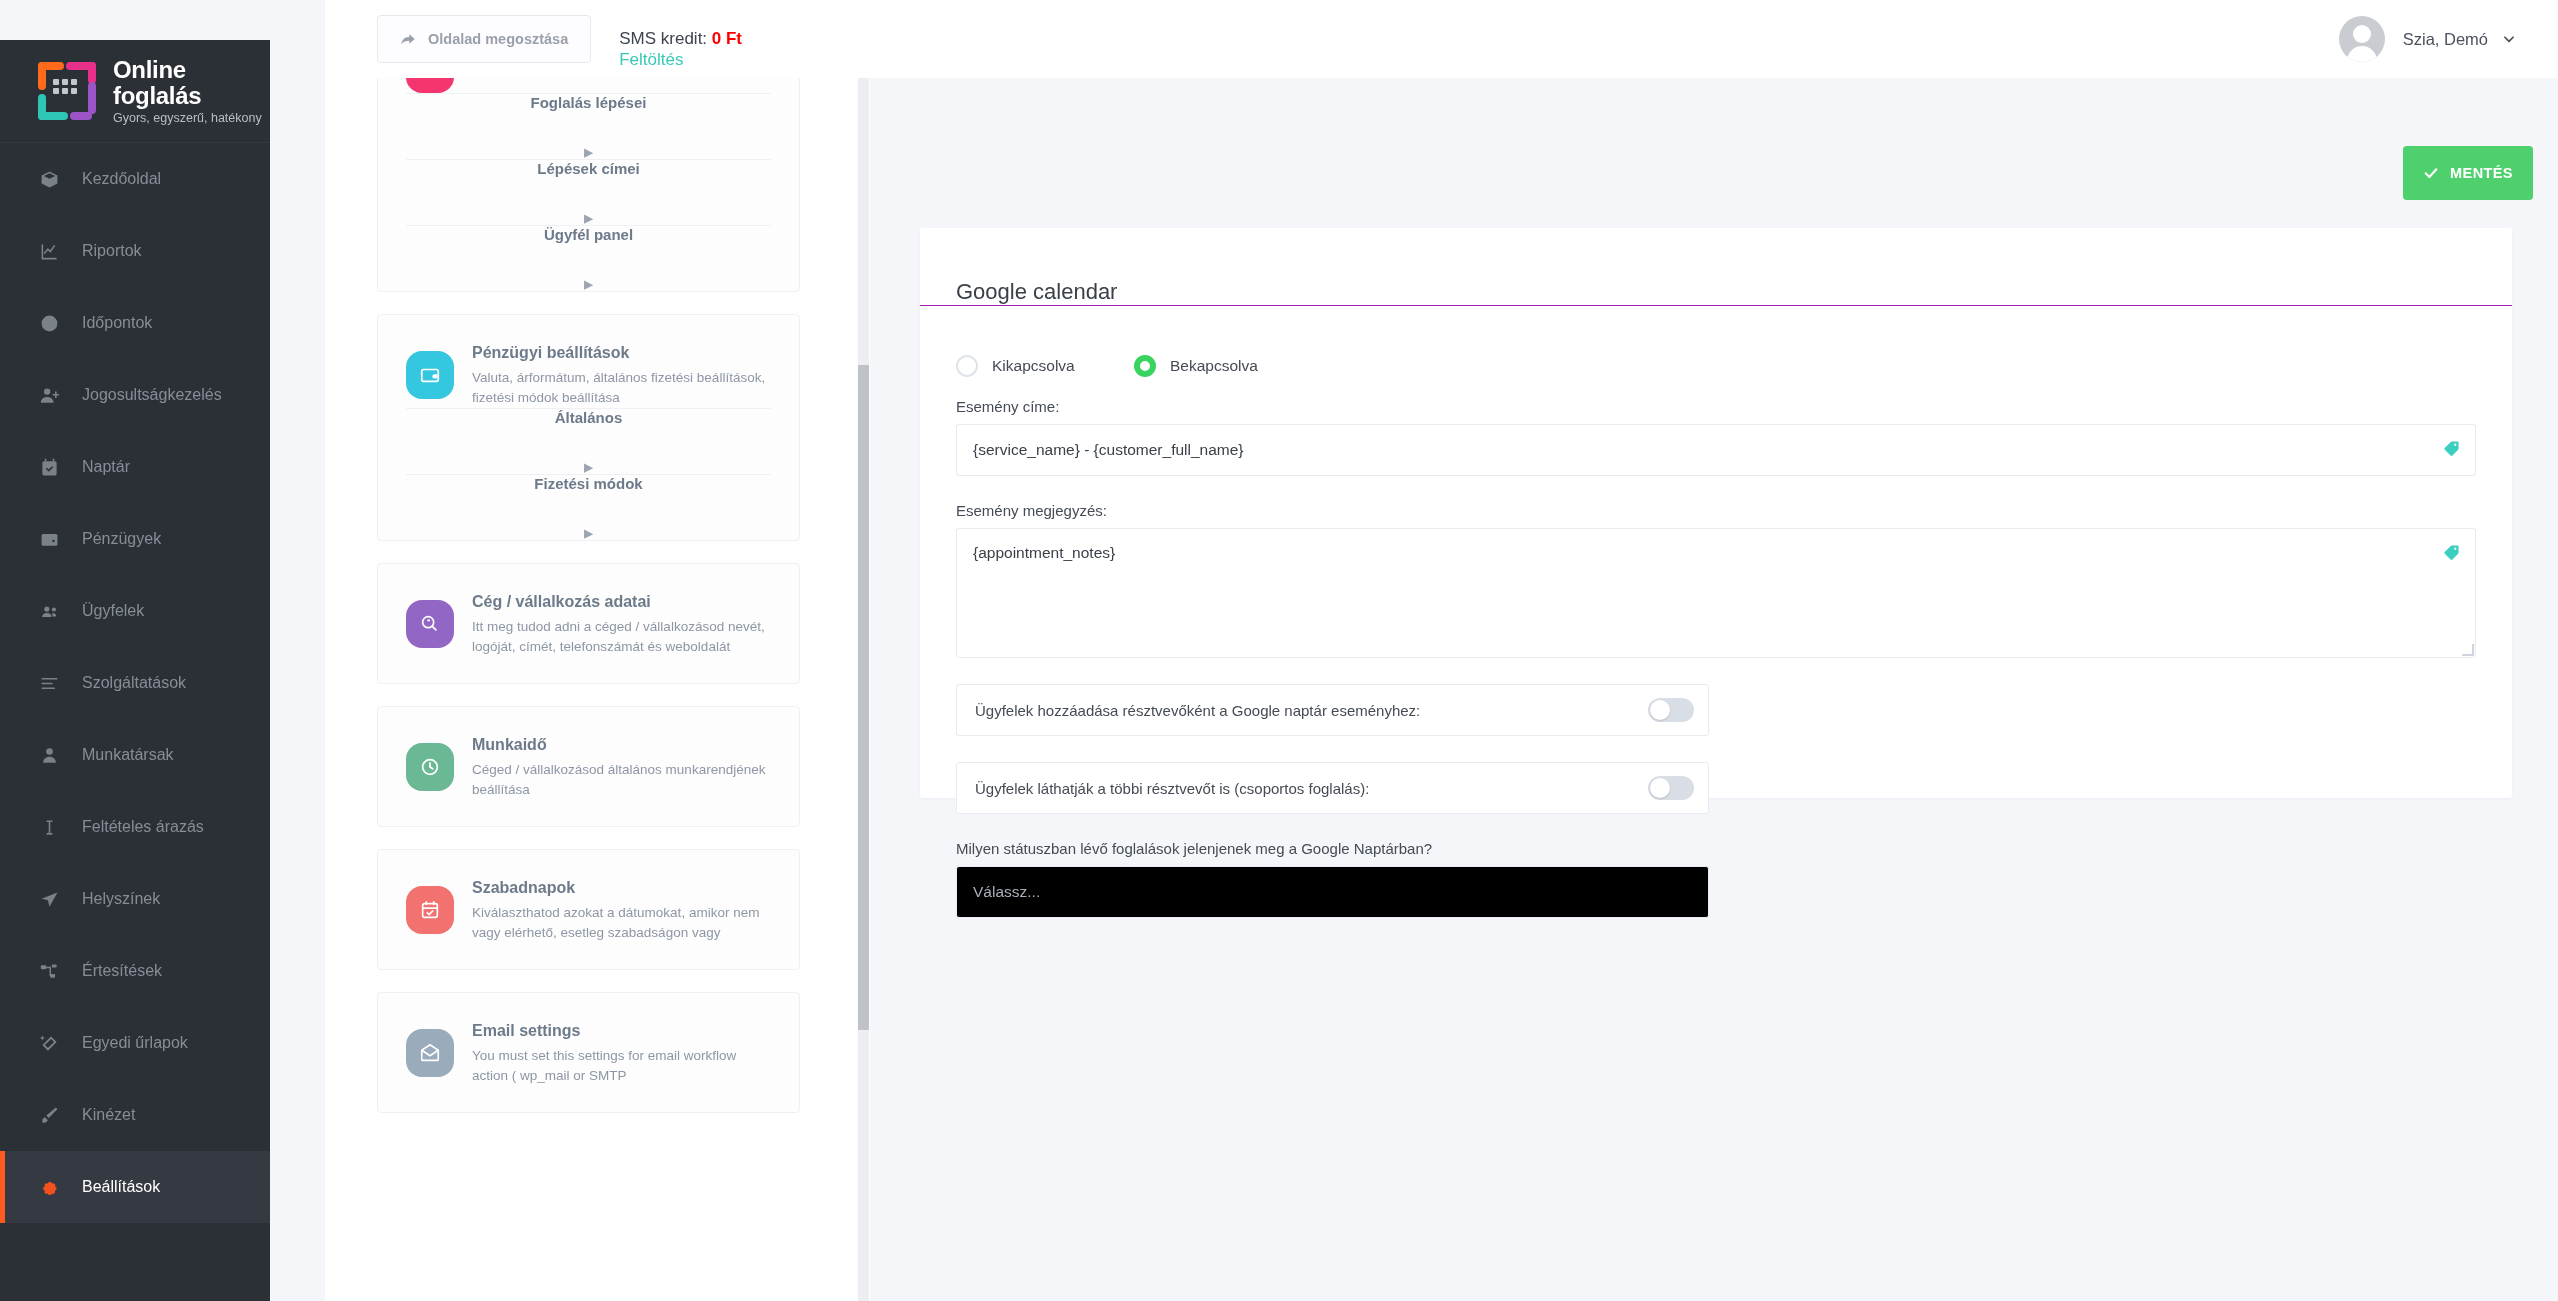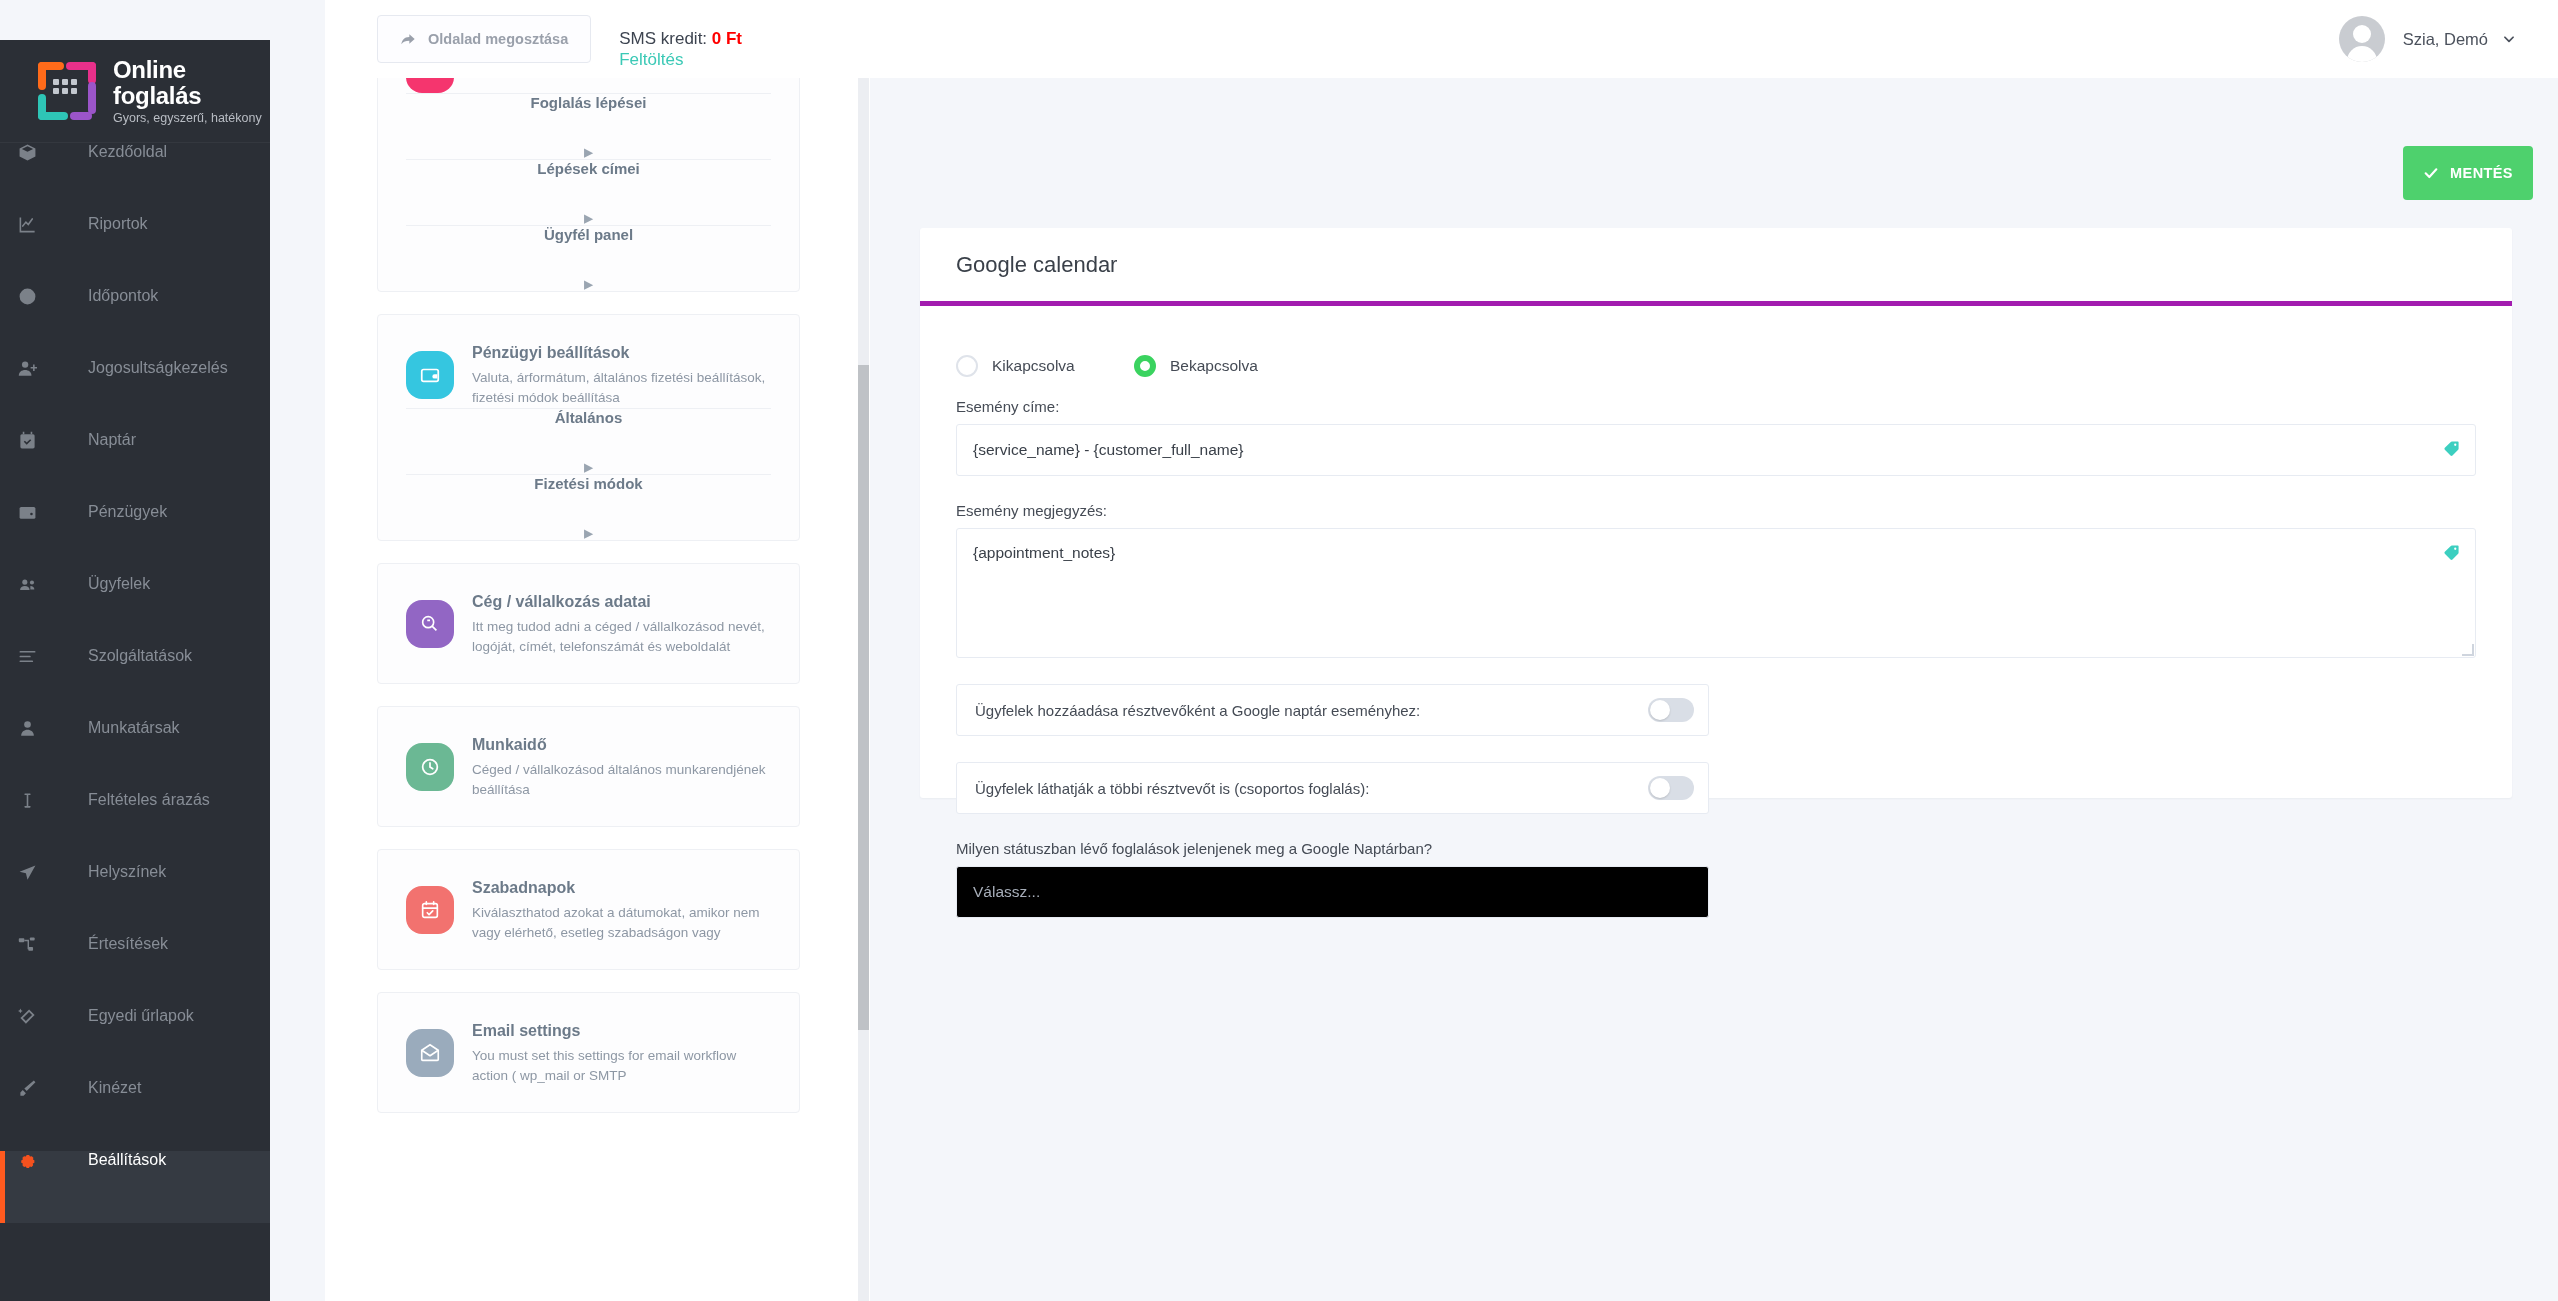--- a/index.html
+++ b/index.html
@@ -44,27 +44,26 @@
   #logo-mark .dots i { width:6px; height:6px; background:#c2c7ce; border-radius:1px; display:block;}
   #brand-text { margin-left: 17px; }
   #brand-title {
     color: #ffffff; font-size: 24px; font-weight: bold; letter-spacing: -0.3px;
     line-height: 26px;
   }
   #brand-sub { color: #b9bdc4; font-size: 12.5px; line-height: 16px; margin-top: 1px; }
 
   .nav-item {
     height: 72px;
-    display: flex; align-items: flex-start;
-    padding-left: 18px;
+    display: flex; align-items: center;
+    padding-left: 40px;
     color: #878d96;
     font-size: 16px;
     position: relative;
     cursor: pointer;
-    gap: 28px;
   }
   .nav-item .nav-ico {
     width: 26px; flex: 0 0 26px;
     display: flex; align-items: center; justify-content: flex-start;
     margin-right: 16px;
     color: #7b8189;
   }
   .nav-item.active {
     background: #353a42;
     color: #ffffff;
@@ -189,23 +188,23 @@
 
   #panel {
     position: absolute; left: 50px; top: 150px;
     width: 1592px; height: 570px;
     background: #ffffff;
     border-radius: 3px;
     box-shadow: 0 1px 2px rgba(40,50,80,0.05);
   }
   #panel-head {
     height: 78px;
-    display: flex; align-items: center;
+    display: flex; align-items: flex-end;
     padding-left: 36px;
-    border-bottom: 5px solid #a21caf;
+    border-bottom: 1px solid #a21caf;
   }
   #panel-title { font-size: 22px; color: #3a4049; }
   #panel-body { padding: 28px 36px 0 36px; }
 
   .radio-row { display: flex; align-items: center; height: 64px; }
   .radio-opt { display: flex; align-items: center; cursor: pointer; }
   .radio-opt .rb {
     width: 22px; height: 22px; border-radius: 50%;
     border: 2px solid #dfe3ea; background: #ffffff;
     flex: 0 0 22px;

